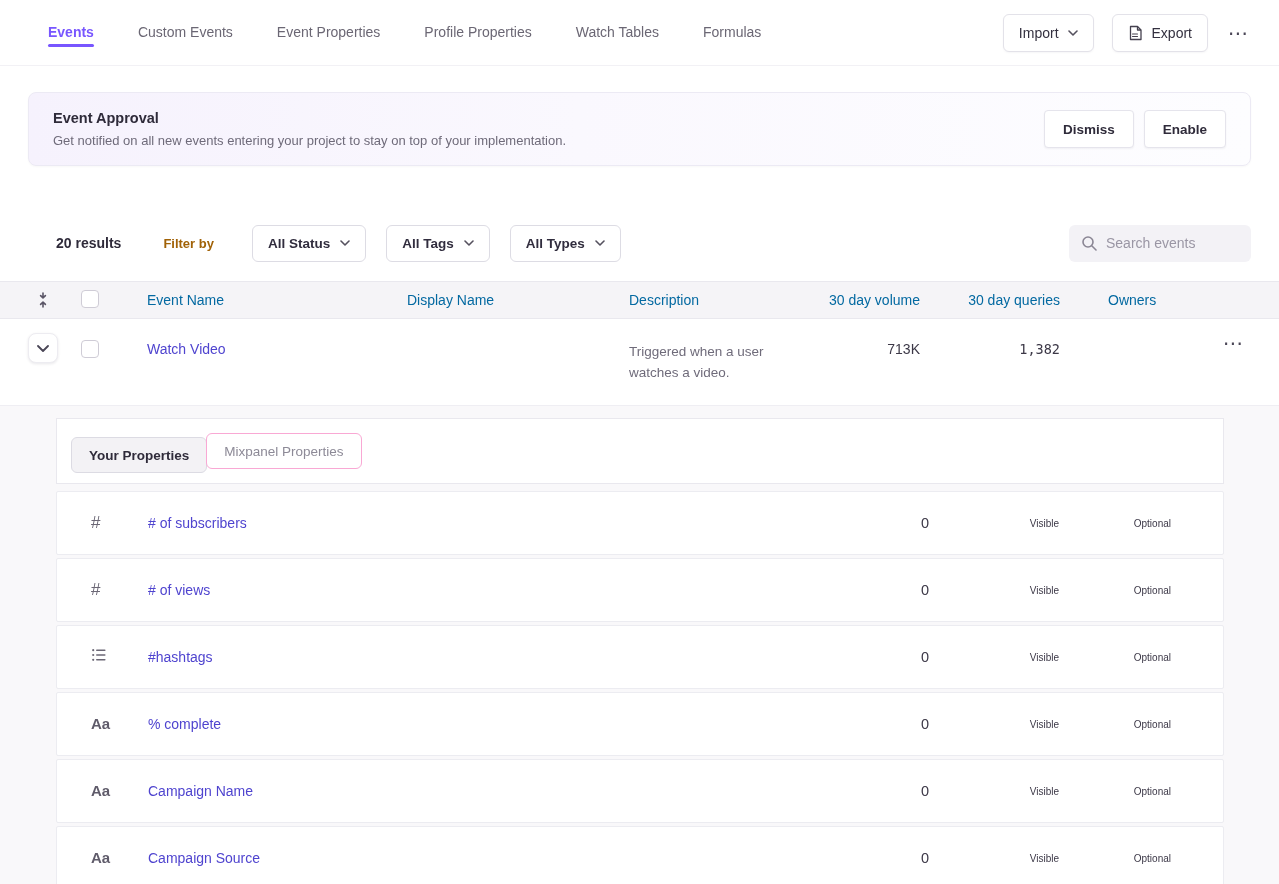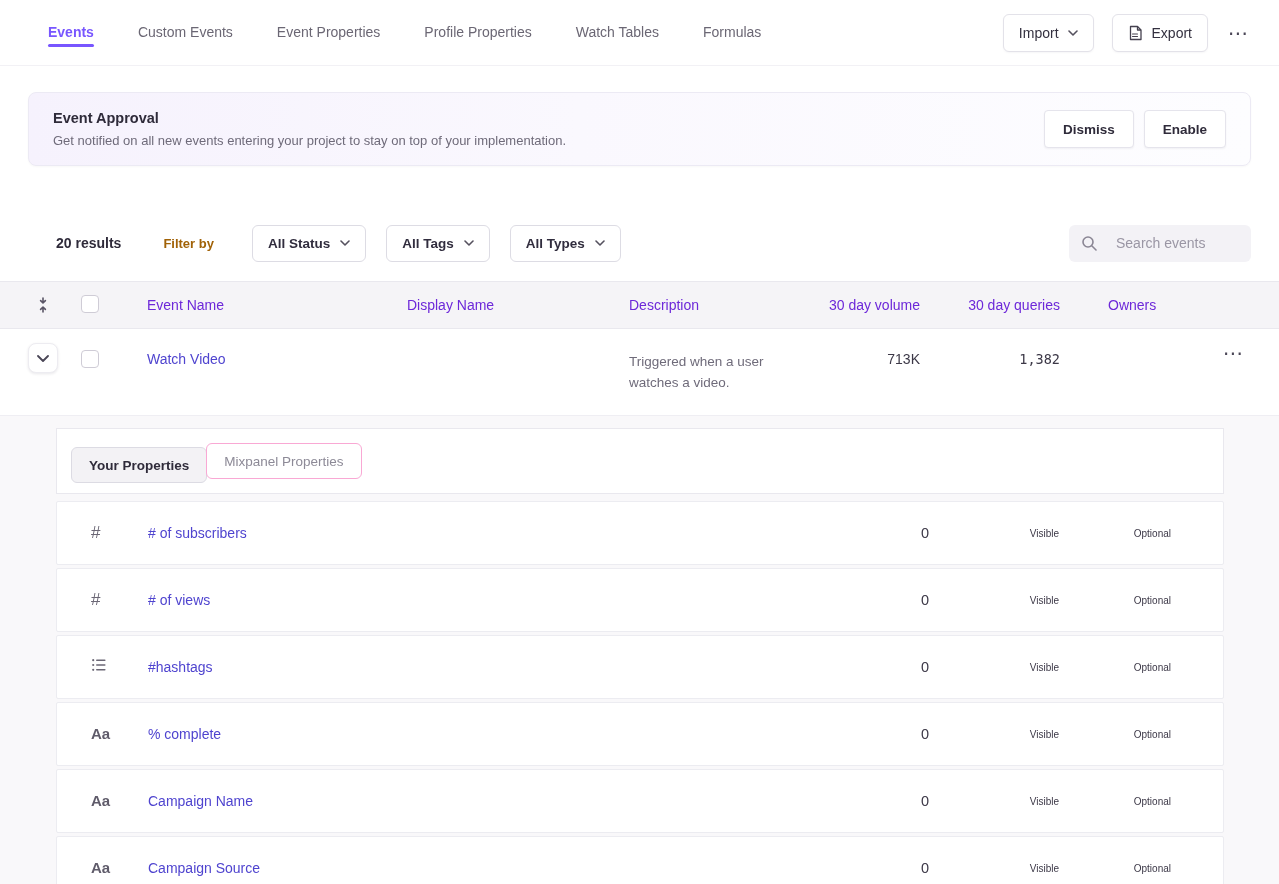--- a/index.html
+++ b/index.html
@@ -42,32 +42,32 @@
   
   .filter-row { margin-top:58px; padding:0 28px 0 56px; display:flex; align-items:center;
             height:38px; flex:0 0 auto; }
   .results-count { font-size:14px; font-weight:700; color:#2f2b3a; }
   .filter-by { margin-left:42px; font-size:13px; font-weight:600; color:#a16207; }
   .pills { display:flex; gap:20px; margin-left:38px; }
   .pill { display:inline-flex; align-items:center; gap:10px; height:37px; padding:0 15px;
           border:1px solid #dddce4; border-radius:6px; background:#fff; cursor:pointer;
           font-family:inherit; font-size:13.5px; font-weight:600; color:#312d3e; }
   .search-box { margin-left:auto; width:182px; height:37px; background:#f3f2f6;
-          border-radius:6px; display:flex; align-items:center; padding:0 12px; gap:19px; }
+          border-radius:6px; display:flex; align-items:center; padding:0 12px; gap:9px; }
   .search-box input { border:none; outline:none; background:transparent; width:130px;
           font-family:inherit; font-size:14px; color:#3c3847; }
   .search-box input::placeholder { color:#9a96a4; }
 
   
   .tbl-grid { display:grid;
       grid-template-columns:46px 61px 260px 222px 191px 120px 140px 115px 104px;
       padding-left:20px; }
-  .tbl-head { margin-top:19px; height:48px; background:#f5f4f7;
+  .tbl-head { margin-top:19px; height:38px; background:#f5f4f7;
       border-top:1px solid #e9e8ee; border-bottom:1px solid #e9e8ee;
-      align-items:center; font-size:14px; font-weight:500; color:#6d28d9; flex:0 0 auto; }
+      align-items:center; font-size:14px; font-weight:500; color:#0369a1; flex:0 0 auto; }
   .hcell-pad { padding-left:20px; }
   .r-align { text-align:right; }
   .owners-pad { padding-left:48px; }
   .actions-pad { padding-left:46px; }
   .icon-cell { display:flex; justify-content:center; }
 
   .event-row { background:#fff; align-items:start; padding-top:14px; padding-bottom:22px;
       border-bottom:1px solid #efeef3; flex:0 0 auto; }
   .expand-btn { width:30px; height:30px; border-radius:8px; background:#fff;
       border:1px solid #edecf1; box-shadow:0 1px 3px rgba(26,20,50,0.10);

